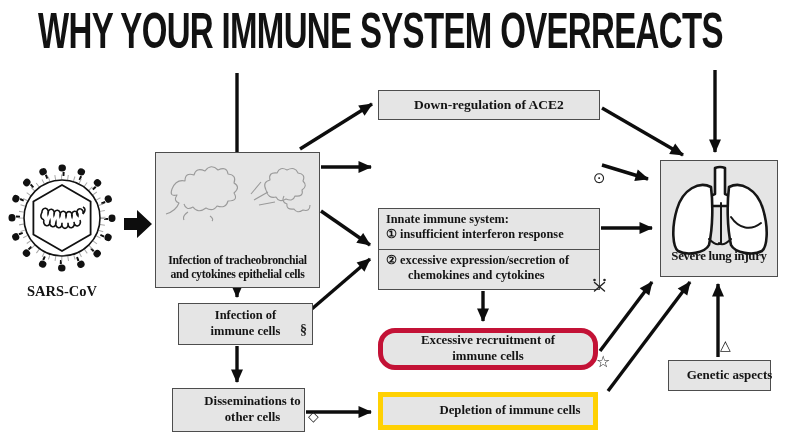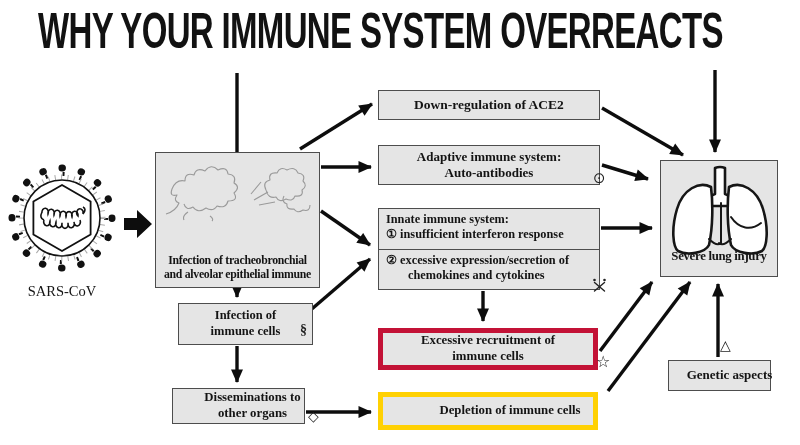--- a/index.html
+++ b/index.html
@@ -22,27 +22,27 @@
   #box-ace2{left:378px;top:90px;width:222px;height:30px;font-size:13.5px;}
   #box-adaptive{left:378px;top:145px;width:222px;height:40px;font-size:13px;}
   #box-innate{left:378px;top:208px;width:222px;height:82px;align-items:stretch;justify-content:flex-start;
               text-align:left;font-size:12.3px;padding:0;}
   #box-innate .sect{padding:3px 5px 3px 7px;}
   #box-innate .sect1{height:41px;border-bottom:1.5px solid #4d4d4d;box-sizing:border-box;}
   #box-innate .indent{padding-left:22px;}
   #box-recruit{left:378px;top:328px;width:220px;height:42px;border:5px solid #c31236;font-size:12.8px;}
   #box-deplete{left:378px;top:392px;width:220px;height:38px;border:5px solid #ffd103;font-size:12.8px;padding-left:44px;}
   #box-infimmune{left:178px;top:303px;width:135px;height:42px;font-size:12.5px;}
-  #box-dissem{left:172px;top:388px;width:133px;height:36px;font-size:12.8px;padding-left:28px;}
+  #box-dissem{left:172px;top:388px;width:133px;height:44px;font-size:12.8px;padding-left:28px;}
   #box-lungs{left:660px;top:160px;width:118px;height:117px;justify-content:flex-end;padding-bottom:11px;font-size:12.8px;letter-spacing:-0.3px;}
   #box-lungs svg{position:absolute;top:4px;left:4px;}
   #box-genetic{left:668px;top:360px;width:103px;height:31px;font-size:13px;padding-left:20px;}
   
   #virus{left:4px;top:160px;z-index:2;}
-  #virus-label{left:4px;top:283px;width:116px;text-align:center;font-weight:normal;font-size:14.5px;z-index:2;}
+  #virus-label{left:4px;top:283px;width:116px;text-align:center;font-weight:bold;font-size:14.5px;z-index:2;}
   
   .mark{z-index:3;font-weight:normal;font-family:"DejaVu Sans","Liberation Serif",sans-serif;color:#222;}
   #mark-odot{left:593px;top:169px;font-size:15px;}
   #mark-star{left:596px;top:352px;font-size:16px;}
   #mark-section{left:300px;top:322px;font-size:14px;font-family:"Liberation Serif",serif;font-weight:bold;}
   #mark-diamond{left:308px;top:408px;font-size:14px;}
   #mark-triangle{left:720px;top:337px;font-size:14px;}
   #mark-reference{left:592px;top:278px;}
 </style>
 </head>
@@ -97,60 +97,56 @@
   <div id="box-infection" class="node abs">
     <svg width="158" height="66" viewBox="0 0 158 66" xmlns="http://www.w3.org/2000/svg">
       <g fill="none" stroke="#9a9a9a" stroke-width="1.1" stroke-linejoin="round">
         <path d="M8,58 q10,-3 13,-11 q-6,-2 -2,-8 q-8,2 -5,-6 q4,-10 13,-8 q0,-9 9,-6 q2,-8 11,-4 q6,-8 13,-1 q9,-4 10,4 q9,1 6,9 q7,4 0,10 q5,8 -6,8 q-2,8 -11,5 q-4,6 -11,2 q-8,6 -13,-1 q-7,4 -9,-3"></path>
         <path d="M96,44 l14,-8 M101,49 l16,-3 M93,38 l10,-12"></path>
         <path d="M108,34 q-4,-8 4,-10 q-2,-8 7,-7 q3,-7 10,-3 q8,-4 11,3 q8,1 5,8 q5,5 -1,9 q2,7 -7,6 q-2,6 -9,3 q-7,4 -10,-2 q-8,2 -10,-7"></path>
         <path d="M126,40 q-3,6 3,8 q-1,6 7,5 q3,5 9,1 q7,2 7,-5 M30,56 q-6,4 -4,8 M52,60 q4,3 2,5"></path>
       </g>
     </svg>
     <div class="ln">Infection of tracheobronchial</div>
-    <div class="ln">and alveolar epithelial immune</div>
+    <div class="ln">and cytokines epithelial cells</div>
   </div>
 
   <div id="box-ace2" class="node abs">
     <div class="ln">Down-regulation of ACE2</div>
   </div>
 
-  <div id="box-adaptive" class="node abs">
-    <div class="ln">Adaptive immune system:</div>
-    <div class="ln">Auto-antibodies</div>
-  </div>
 
   <div id="box-innate" class="node abs">
     <div class="sect sect1">
       <div class="ln">Innate immune system:</div>
       <div class="ln">① insufficient interferon response</div>
     </div>
     <div class="sect">
       <div class="ln">② excessive expression/secretion of</div>
       <div class="ln indent">chemokines and cytokines</div>
     </div>
   </div>
 
-  <div id="box-recruit" class="node abs" style="border-color: rgb(195, 18, 54);">
+  <div id="box-recruit" class="node abs" style="border-color: rgb(195, 18, 54); border-radius: 17px;">
     <div class="ln">Excessive recruitment of</div>
     <div class="ln">immune cells</div>
   </div>
 
   <div id="box-deplete" class="node abs" style="border-color: rgb(255, 209, 3);">
     <div class="ln">Depletion of immune cells</div>
   </div>
 
   <div id="box-infimmune" class="node abs">
     <div class="ln">Infection of</div>
     <div class="ln">immune cells</div>
   </div>
 
   <div id="box-dissem" class="node abs">
     <div class="ln">Disseminations to</div>
-    <div class="ln">other organs</div>
+    <div class="ln">other cells</div>
   </div>
 
   <div id="box-lungs" class="node abs">
     <svg width="110" height="92" viewBox="0 0 110 92" xmlns="http://www.w3.org/2000/svg">
       <g fill="#ffffff" stroke="#161616" stroke-width="2.6" stroke-linejoin="round" stroke-linecap="round">
         <path d="M50,3 q5,-2 10,0 l0,26 q6,2 6,8 l0,4 -22,0 0,-4 q0,-6 6,-8 z"></path>
         <path d="M46,22 C34,16 18,24 12,44 C6,64 8,82 13,86 C22,91 40,88 44,80 C48,62 48,38 46,22 Z"></path>
         <path d="M64,22 C76,16 92,24 98,44 C104,64 102,82 97,86 C88,91 70,88 66,80 C62,62 62,38 64,22 Z"></path>
         <path d="M66,52 C74,64 86,66 96,58" fill="none" stroke-width="2"></path>
         <path d="M56,38 l0,40 M44,74 q8,8 12,4 M66,74 q-8,8 -12,4" fill="none" stroke-width="2"></path>

